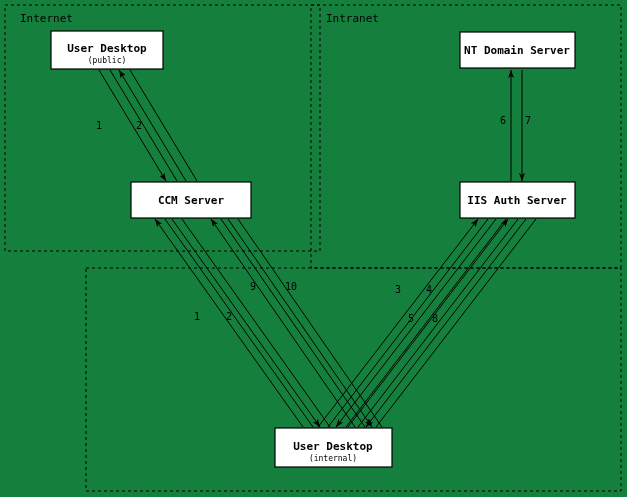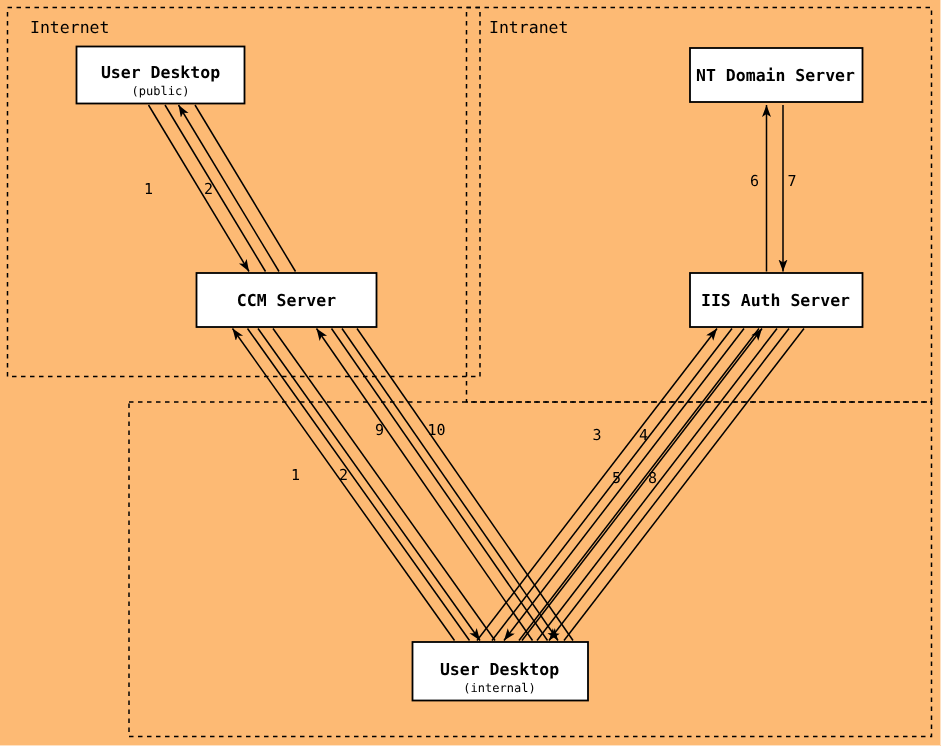--- a/index.html
+++ b/index.html
@@ -4,21 +4,21 @@
 <style>
   html, body {
     margin: 0;
     padding: 0;
     background: #ffffff;
   }
   #diagram-root {
     position: relative;
     width: 627px;
     height: 497px;
-    background: #fdba74;
+    background: #15803d;
     overflow: hidden;
     font-family: "DejaVu Sans Mono", "Liberation Mono", monospace;
   }
   #diagram-svg {
     position: absolute;
     left: 0;
     top: 0;
     width: 627px;
     height: 497px;
   }

